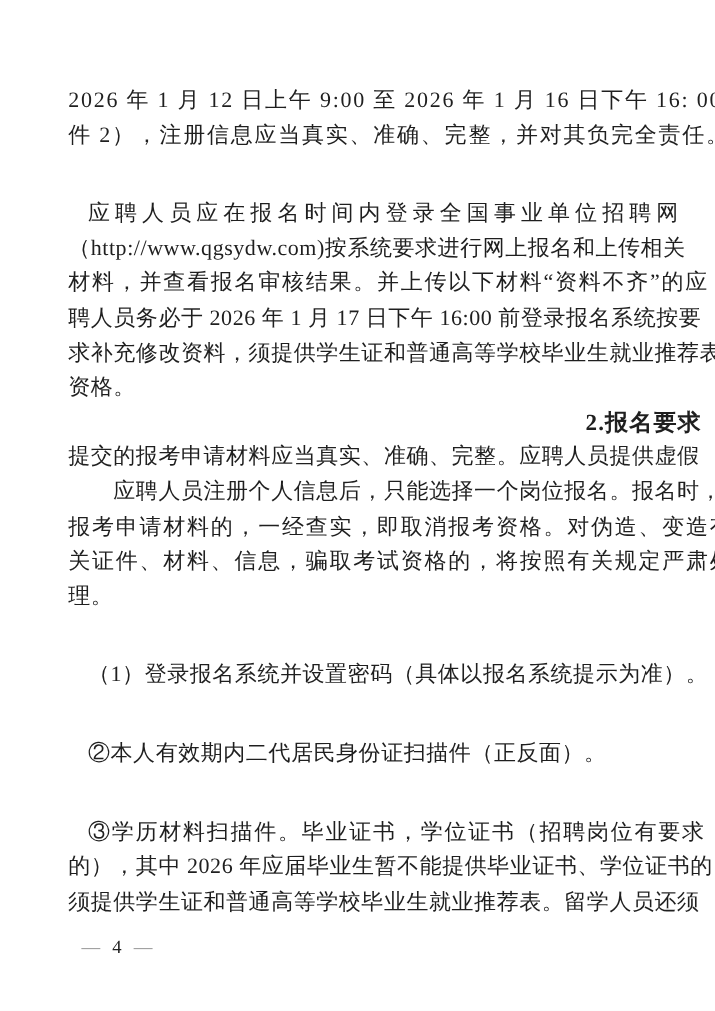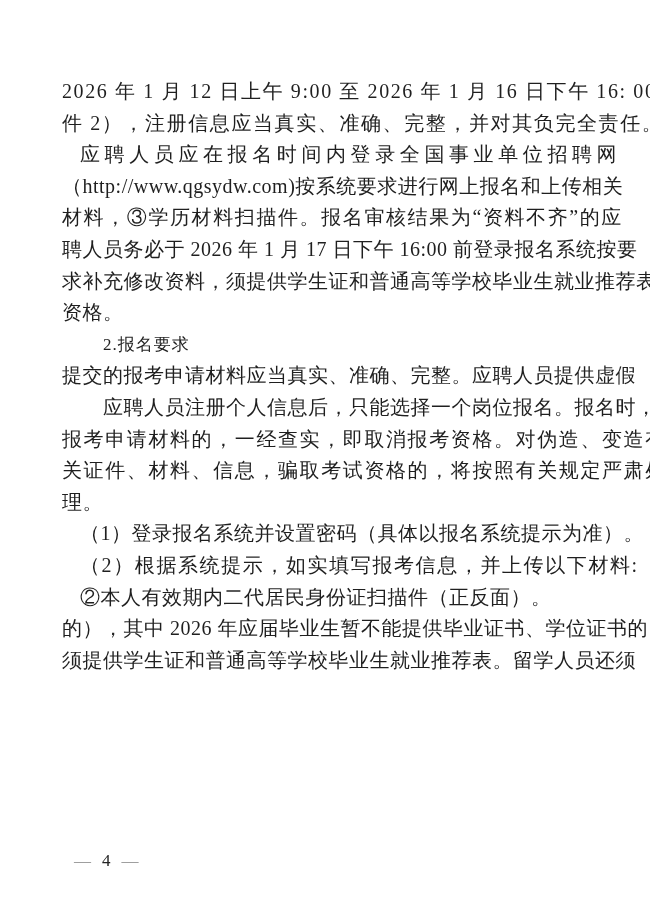--- a/index.html
+++ b/index.html
@@ -19,61 +19,62 @@
     width: 576px;
   }
   .line {
     height: 31.6px;
     line-height: 31.6px;
     font-size: 20px;
     white-space: nowrap;
     letter-spacing: 0.5px;
     overflow: visible;
   }
-  .ind1 { padding-left: 18px; }
+  .ind1 { padding-left: 18px; margin-top: 40px; }
   .ind2 { padding-left: 41px; }
   .ls-b { letter-spacing: 1.6px; }
   .ls-wide { letter-spacing: 4.6px; }
   .heading {
-    font-weight: 400;
-    font-size: 17px;
+    font-weight: 700;
+    font-size: 21px;
     letter-spacing: 1px;
+    text-align: right;
   }
   .footer {
     position: absolute;
     left: 74px;
     top: 851px;
     font-size: 17px;
     line-height: 20px;
   }
   .footer .dash { color: #8f8f8f; letter-spacing: 0; }
   .footer .num { color: #222222; padding: 0 11px; }
 </style>
 </head>
 <body>
 
 <div class="page">
   <div class="content">
     <div class="line ls-b">2026 年 1 月 12 日上午 9:00 至 2026 年 1 月 16 日下午 16: 00 期</div>
     <div class="line ls-b">件 2），注册信息应当真实、准确、完整，并对其负完全责任。</div>
     <div class="line ind1 ls-wide">应聘人员应在报名时间内登录全国事业单位招聘网</div>
     <div class="line">（http://www.qgsydw.com)按系统要求进行网上报名和上传相关</div>
-    <div class="line ls-b">材料，③学历材料扫描件。报名审核结果为“资料不齐”的应</div>
+    <div class="line ls-b">材料，并查看报名审核结果。并上传以下材料“资料不齐”的应</div>
     <div class="line">聘人员务必于 2026 年 1 月 17 日下午 16:00 前登录报名系统按要</div>
     <div class="line">求补充修改资料，须提供学生证和普通高等学校毕业生就业推荐表</div>
     <div class="line">资格。</div>
     <div class="line ind2 heading">2.报名要求</div>
     <div class="line">提交的报考申请材料应当真实、准确、完整。应聘人员提供虚假</div>
     <div class="line ind2">应聘人员注册个人信息后，只能选择一个岗位报名。报名时，</div>
     <div class="line ls-b">报考申请材料的，一经查实，即取消报考资格。对伪造、变造有</div>
     <div class="line ls-b">关证件、材料、信息，骗取考试资格的，将按照有关规定严肃处</div>
     <div class="line">理。</div>
     <div class="line ind1">（1）登录报名系统并设置密码（具体以报名系统提示为准）。</div>
-    <div class="line ind1 ls-b">（2）根据系统提示，如实填写报考信息，并上传以下材料:</div>
     <div class="line ind1">②本人有效期内二代居民身份证扫描件（正反面）。</div>
+    <div class="line ind1 ls-b">③学历材料扫描件。毕业证书，学位证书（招聘岗位有要求</div>
     <div class="line">的），其中 2026 年应届毕业生暂不能提供毕业证书、学位证书的，</div>
     <div class="line">须提供学生证和普通高等学校毕业生就业推荐表。留学人员还须</div>
   </div>
 
   <div class="footer">
     <span class="dash">—</span><span class="num">4</span><span class="dash">—</span>
   </div>
 </div>
 
 </body></html>

